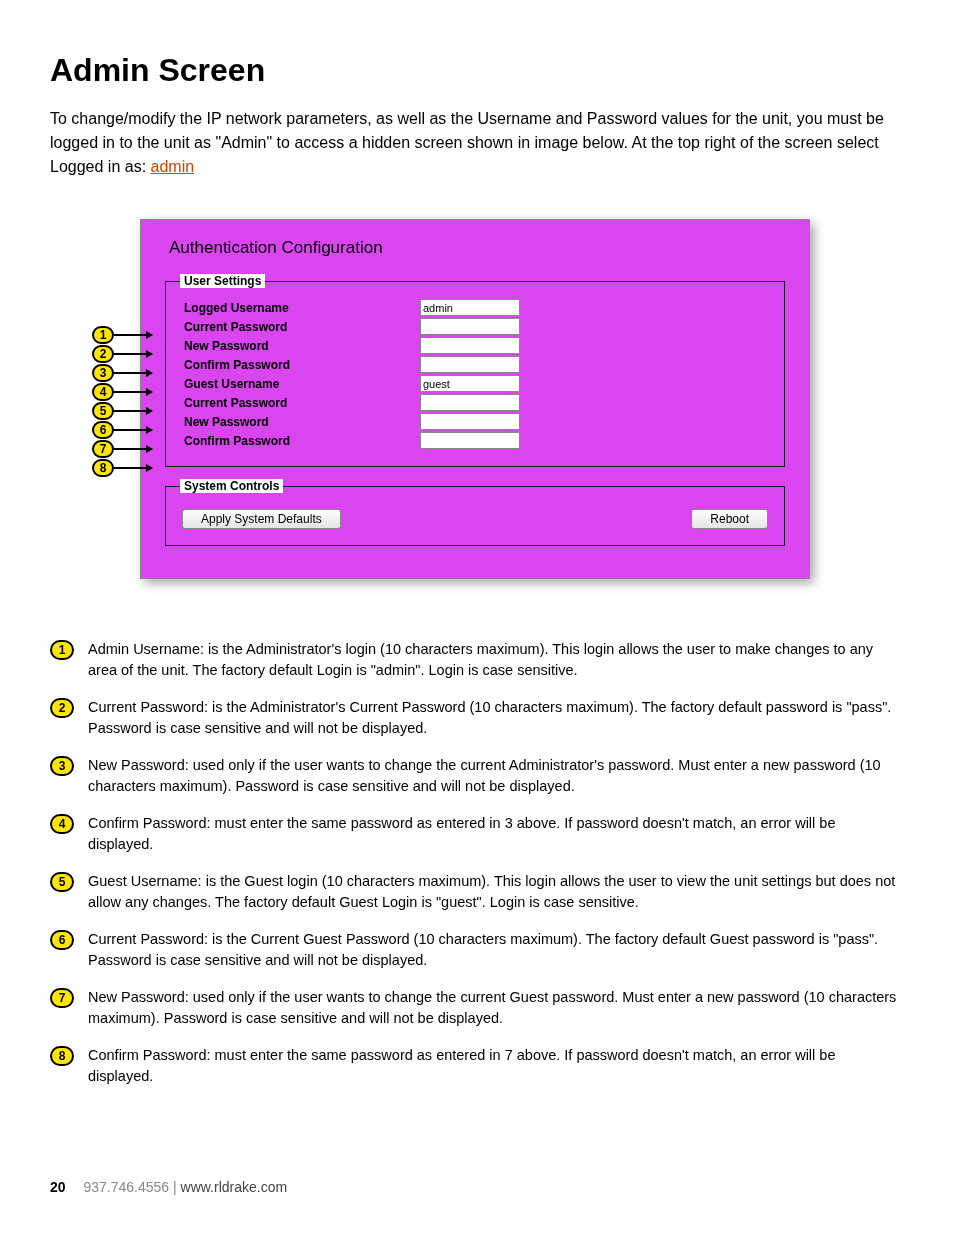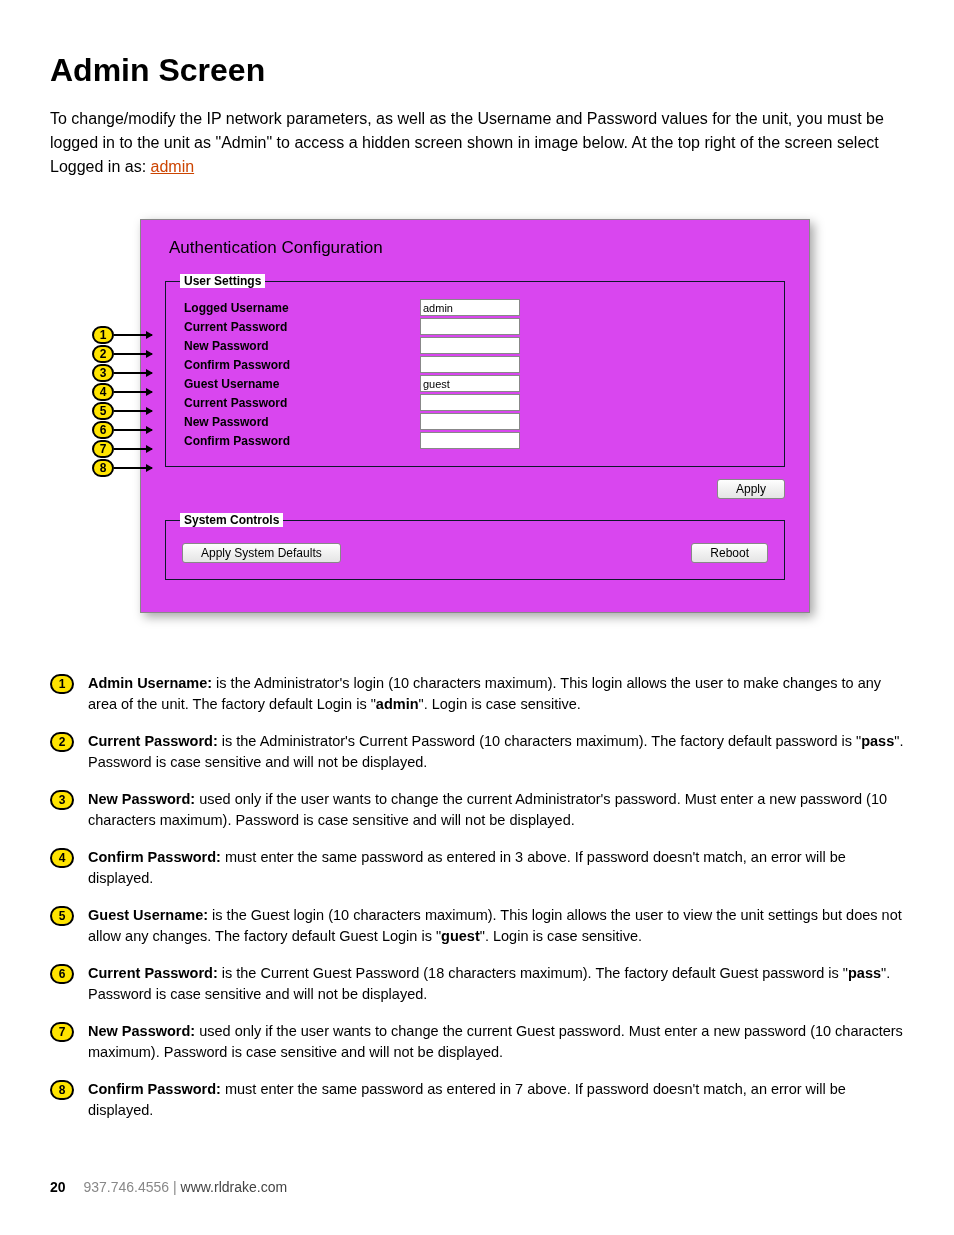--- a/index.html
+++ b/index.html
@@ -138,21 +138,21 @@
     margin-top: 1px;
     width: 24px;
     height: 20px;
     flex-shrink: 0;
   }
   .desc-text {
     margin-left: 14px;
     font-size: 14.5px;
     line-height: 1.45;
   }
-  .desc-text b { font-weight: bold; margin-top: 30px; }
+  .desc-text b { font-weight: normal; margin-top: 30px; }
   
   .footer {
     position: absolute;
     bottom: 40px;
     left: 50px;
     font-size: 14px;
   }
   .footer .pg { font-weight: bold; margin-right: 14px; }
   .footer .ph { color: #888; }
   .footer .site { color: #444; }
@@ -234,23 +234,20 @@
       <div class="row">
           <span class="lbl">New Password</span>
           <input value="" style="">
         </div>
       <div class="row">
           <span class="lbl">Confirm Password</span>
           <input value="" style="">
         </div>
     </fieldset>
 
-    <div class="apply-row">
-      <button class="btn">Apply</button>
-    </div>
 
     <fieldset>
       <legend>System Controls</legend>
       <div class="sys-row">
         <button class="btn">Apply System Defaults</button>
         <button class="btn">Reboot</button>
       </div>
     </fieldset>
   </div>
 </div>
@@ -271,21 +268,21 @@
   <div class="desc-item">
       <span class="bubble">4</span>
       <div class="desc-text"><b>Confirm Password:</b><span> must enter the same password as entered in 3 above.  If password doesn't match, an error will be displayed.</span><b></b><span></span></div>
     </div>
   <div class="desc-item">
       <span class="bubble">5</span>
       <div class="desc-text"><b>Guest Username:</b><span> is the Guest login (10 characters maximum). This login allows the user to view the unit settings but does not allow any changes. The factory default Guest Login is "</span><b>guest</b><span>". Login is case sensitive.</span></div>
     </div>
   <div class="desc-item">
       <span class="bubble">6</span>
-      <div class="desc-text"><b>Current Password:</b><span> is the Current Guest Password (18 characters maximum). The factory default Guest password is "</span><b>pass</b><span>". Password is case sensitive and will not be displayed.</span></div>
+      <div class="desc-text"><b>Current Password:</b><span> is the Current Guest Password (10 characters maximum). The factory default Guest password is "</span><b>pass</b><span>". Password is case sensitive and will not be displayed.</span></div>
     </div>
   <div class="desc-item">
       <span class="bubble">7</span>
       <div class="desc-text"><b>New Password:</b><span> used only if the user wants to change the current Guest password. Must enter a new password (10 characters maximum). Password is case sensitive and will not be displayed.</span><b></b><span></span></div>
     </div>
   <div class="desc-item">
       <span class="bubble">8</span>
       <div class="desc-text"><b>Confirm Password:</b><span> must enter the same password as entered in 7 above.  If password doesn't match, an error will be displayed.</span><b></b><span></span></div>
     </div>
 </div>

